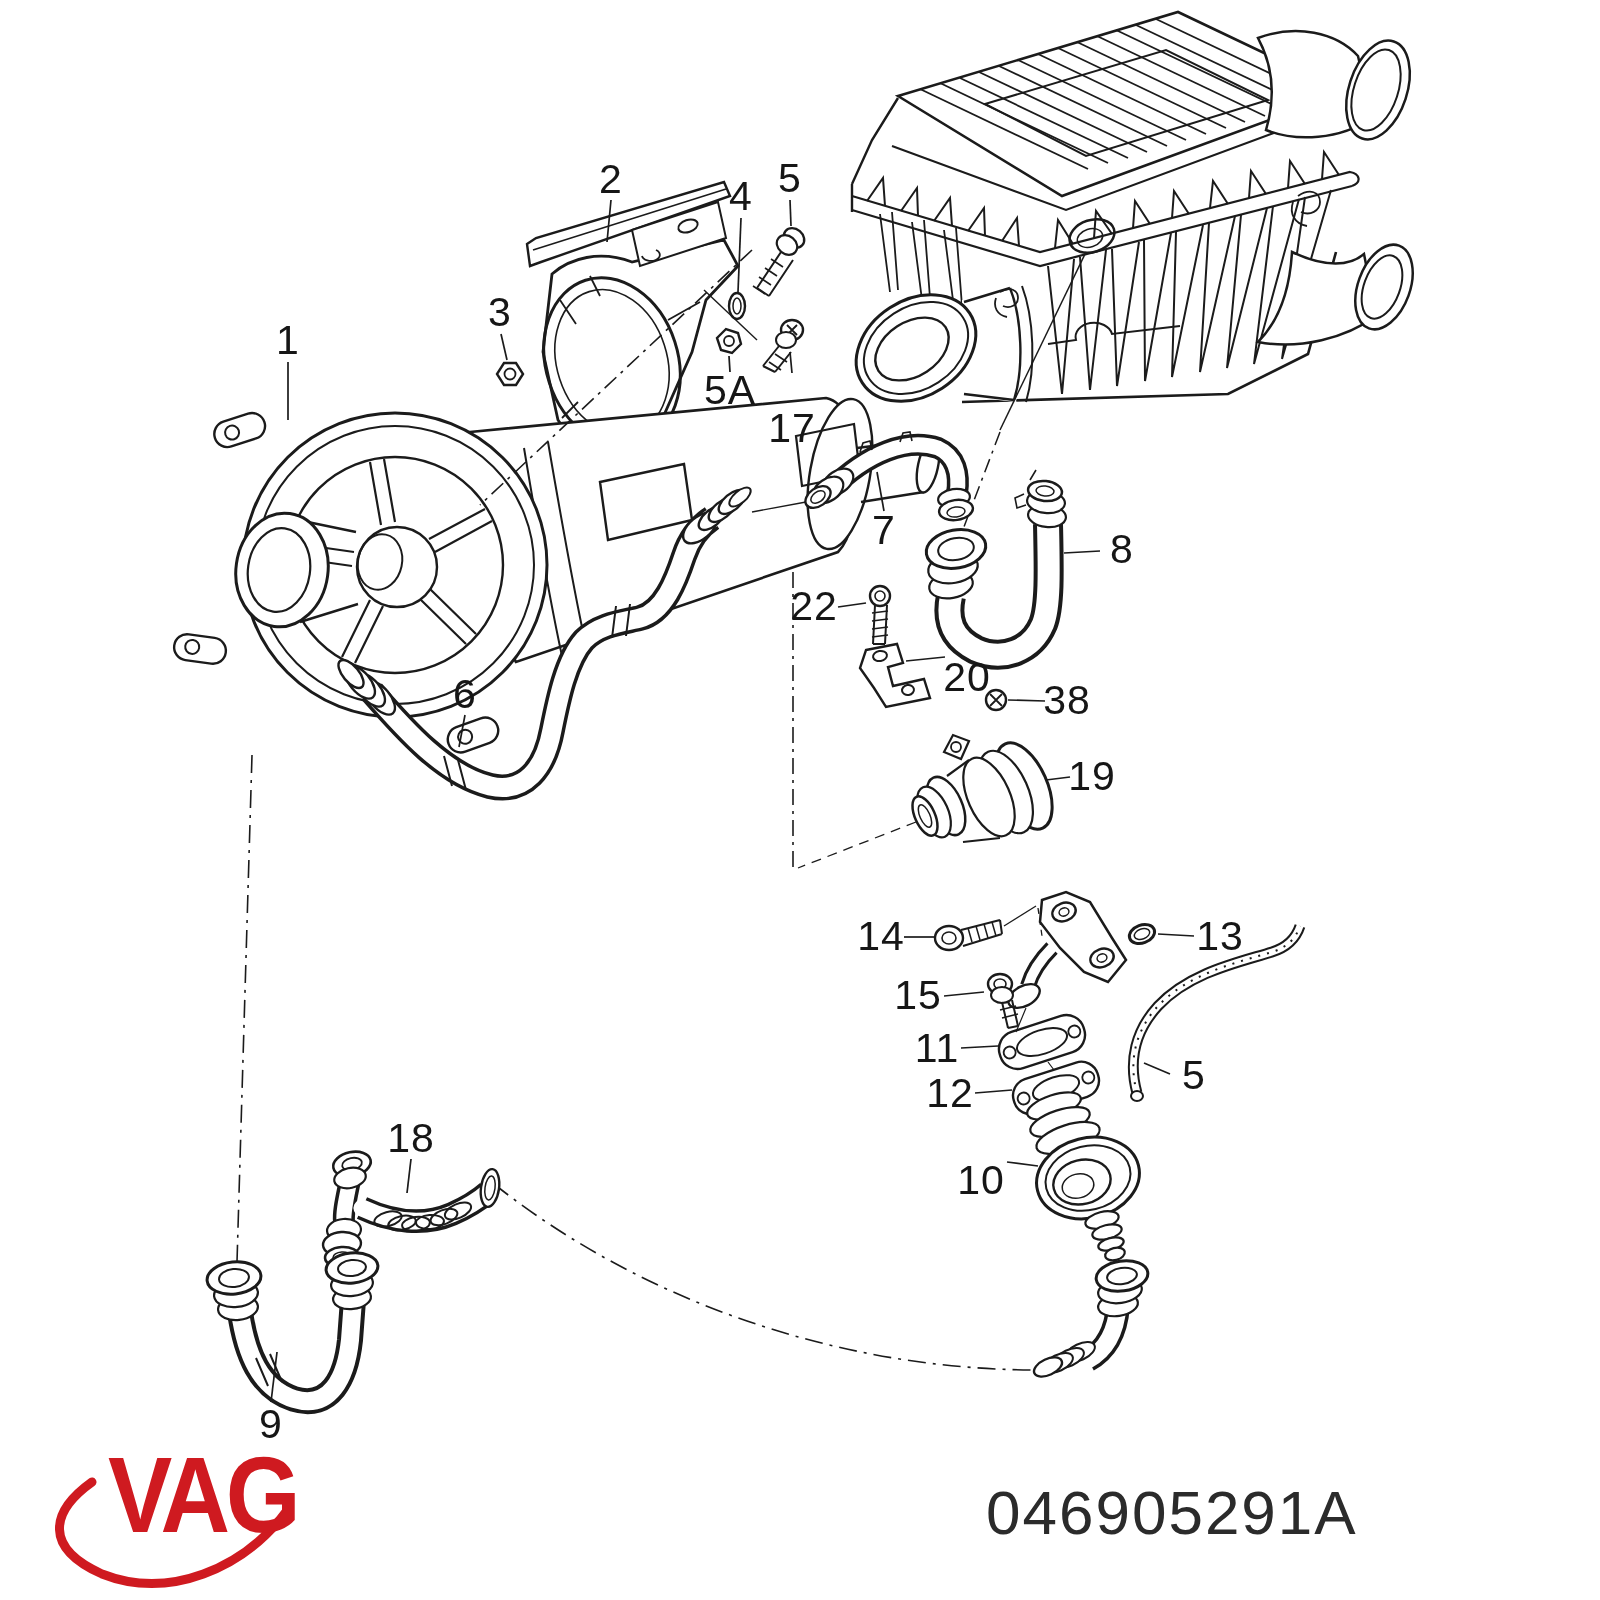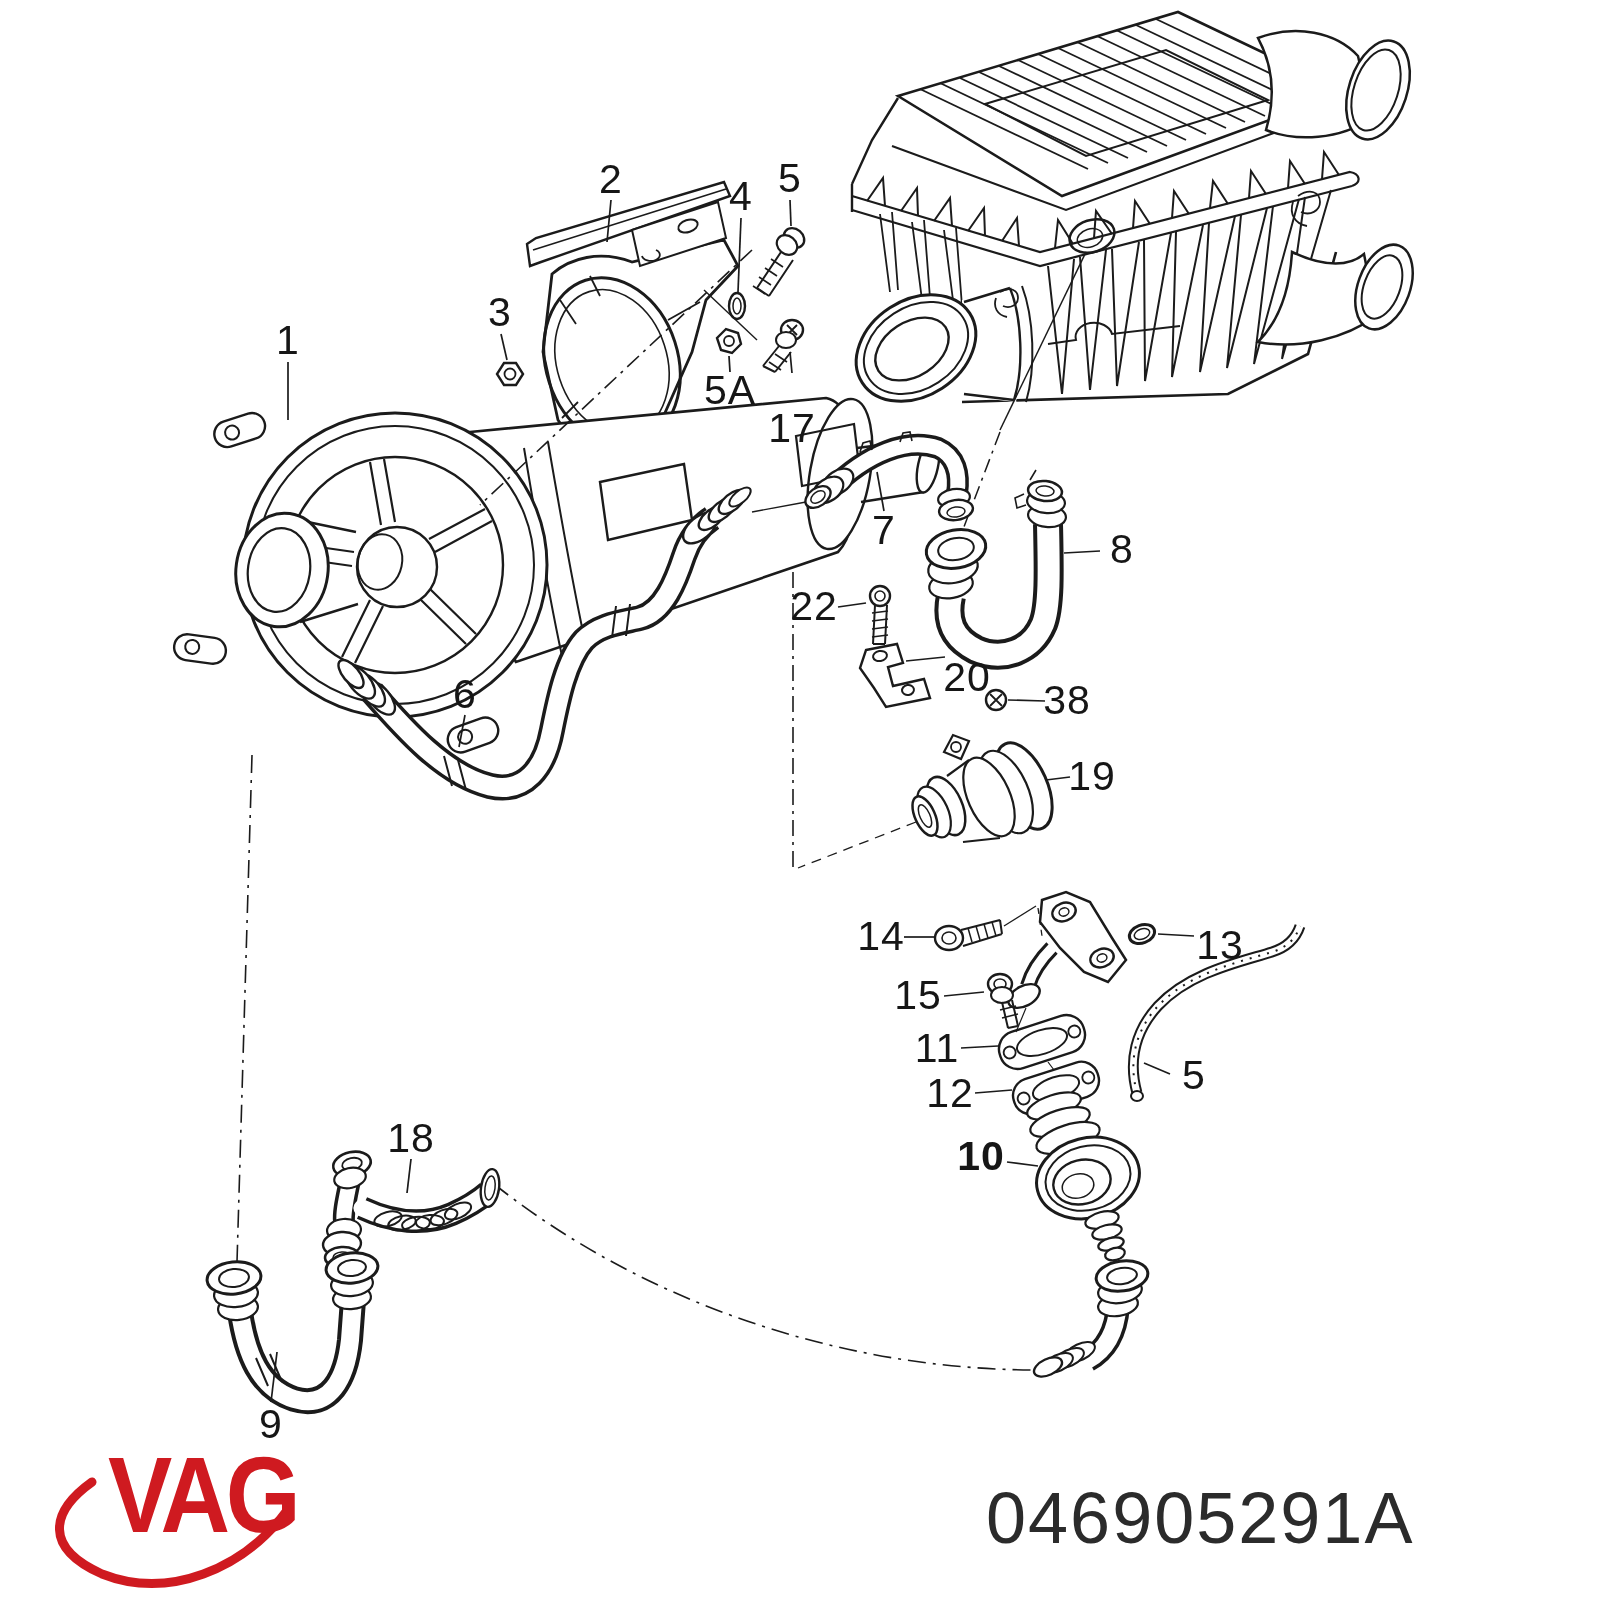--- a/index.html
+++ b/index.html
@@ -5,21 +5,21 @@
   html,body{margin:0;padding:0;background:#ffffff;}
   .stage{position:relative;width:1600px;height:1600px;background:#ffffff;overflow:hidden;
          font-family:"Liberation Sans",sans-serif;}
   svg.draw{position:absolute;left:0;top:0;}
   .ln{fill:none;stroke:#1b1b1b;}
   .wf{fill:#ffffff;stroke:#1b1b1b;}
   .callout{position:absolute;transform:translate(-50%,-50%);font-size:41px;color:#161616;
            letter-spacing:1px;white-space:nowrap;}
   .logo-text{position:absolute;left:108px;top:1442px;font-size:107px;font-weight:bold;
              letter-spacing:-5px;transform:scaleX(.9);transform-origin:left top;line-height:1;}
-  .part-number{position:absolute;left:986px;top:1482px;font-size:72px;letter-spacing:2px;line-height:1;}
+  .part-number{position:absolute;left:986px;top:1482px;font-size:62px;letter-spacing:2px;line-height:1;}
 </style>
 </head>
 <body>
 
 <div class="stage">
 
 <svg class="draw" width="1600" height="1600" viewBox="0 0 1600 1600">
 
   <g>
     <path class="ln" stroke-width="1.6" stroke-dasharray="18 7 3 7" d="M252,755 L237,1262"></path>
@@ -411,26 +411,26 @@
       <span class="callout" style="left: 730px; top: 390px;">5A</span>
       <span class="callout" style="left: 792px; top: 391px; margin-top: 37px;">17</span>
       <span class="callout" style="left: 465px; top: 694px;">6</span>
       <span class="callout" style="left: 884px; top: 530px;">7</span>
       <span class="callout" style="left: 1122px; top: 549px;">8</span>
       <span class="callout" style="left: 814px; top: 606px;">22</span>
       <span class="callout" style="left: 967px; top: 656px; margin-top: 21px;">20</span>
       <span class="callout" style="left: 1067px; top: 700px;">38</span>
       <span class="callout" style="left: 1092px; top: 776px;">19</span>
       <span class="callout" style="left: 881px; top: 936px;">14</span>
-      <span class="callout" style="left: 1220px; top: 936px; margin-top: 9px;">13</span>
+      <span class="callout" style="left: 1220px; top: 936px;">13</span>
       <span class="callout" style="left: 918px; top: 995px;">15</span>
       <span class="callout" style="left: 937px; top: 1048px;">11</span>
       <span class="callout" style="left: 950px; top: 1093px;">12</span>
       <span class="callout" style="left: 1194px; top: 1075px;">5</span>
-      <span class="callout" style="left: 981px; top: 1156px; font-weight: bold;">10</span>
+      <span class="callout" style="left: 981px; top: 1180px;">10</span>
       <span class="callout" style="left: 411px; top: 1138px;">18</span>
       <span class="callout" style="left: 271px; top: 1424px;">9</span>
     </div>
 
 <div class="logo-text" style="color: rgb(207, 26, 32);">VAG</div>
 <div class="part-number" style="color: rgb(43, 43, 43);">046905291A</div>
 
 </div>
 
 </body></html>

